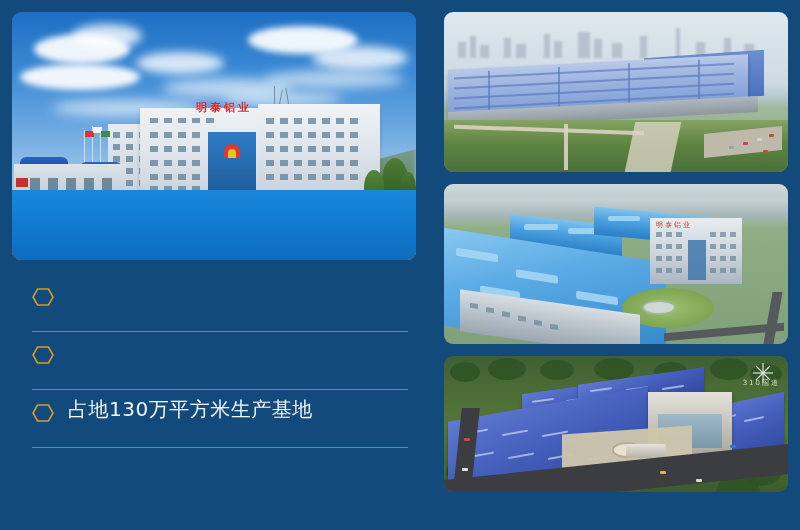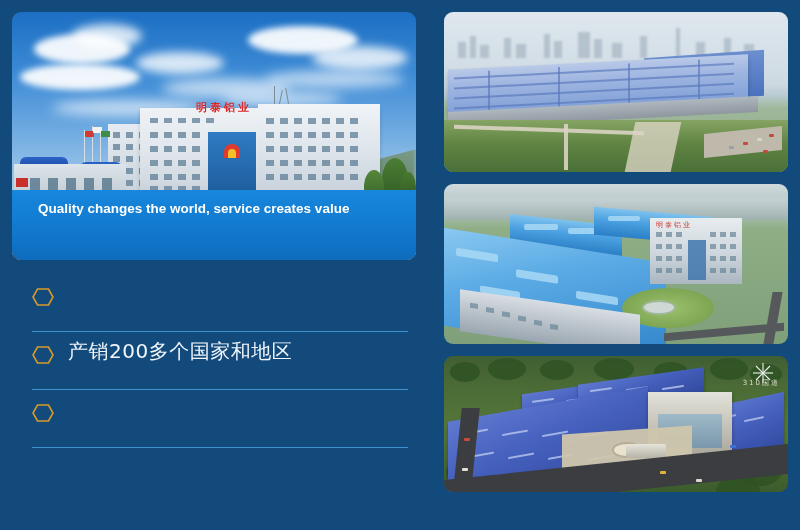--- a/index.html
+++ b/index.html
@@ -421,51 +421,50 @@
       <div class="lane" style="left:16px;  top:238px; width:30px;"></div>
       <div class="lane" style="left:66px;  top:238px; width:30px;"></div>
       <div class="lane" style="left:116px; top:238px; width:30px;"></div>
       <div class="lane" style="left:166px; top:238px; width:30px;"></div>
       <div class="lane" style="left:216px; top:238px; width:30px;"></div>
       <div class="lane" style="left:266px; top:238px; width:30px;"></div>
       <div class="lane" style="left:316px; top:238px; width:30px;"></div>
       <div class="lane" style="left:366px; top:238px; width:30px;"></div>
 
       <div class="banner">
-        <div class="en">Quality changes the world, service creates value</div>
       </div>
     </div>
 
     <div class="features">
 
       <div class="feat-row">
         <span class="hexwrap">
           <svg width="22" height="22" viewBox="0 0 22 22">
             <polygon points="5.5,3 16.5,3 21,11 16.5,19 5.5,19 1,11" fill="none" stroke="#d79a28" stroke-width="1.6"></polygon>
           </svg>
         </span>
         <span class="feat-sep"></span>
       </div>
 
       <div class="feat-row">
         <span class="hexwrap">
           <svg width="22" height="22" viewBox="0 0 22 22">
             <polygon points="5.5,3 16.5,3 21,11 16.5,19 5.5,19 1,11" fill="none" stroke="#d79a28" stroke-width="1.6"></polygon>
           </svg>
         </span>
-        <span class="feat-text">产销200多个国家和地区</span>
         <span class="feat-sep"></span>
       </div>
 
       <div class="feat-row">
         <span class="hexwrap">
           <svg width="22" height="22" viewBox="0 0 22 22">
             <polygon points="5.5,3 16.5,3 21,11 16.5,19 5.5,19 1,11" fill="none" stroke="#d79a28" stroke-width="1.6"></polygon>
           </svg>
         </span>
+        <span class="feat-text">占地130万平方米生产基地</span>
         <span class="feat-sep"></span>
       </div>
 
     </div>
   </div>
 
   <div class="right-col">
 
     <div class="rpanel rp1">
       <div class="a1-sky"></div>

